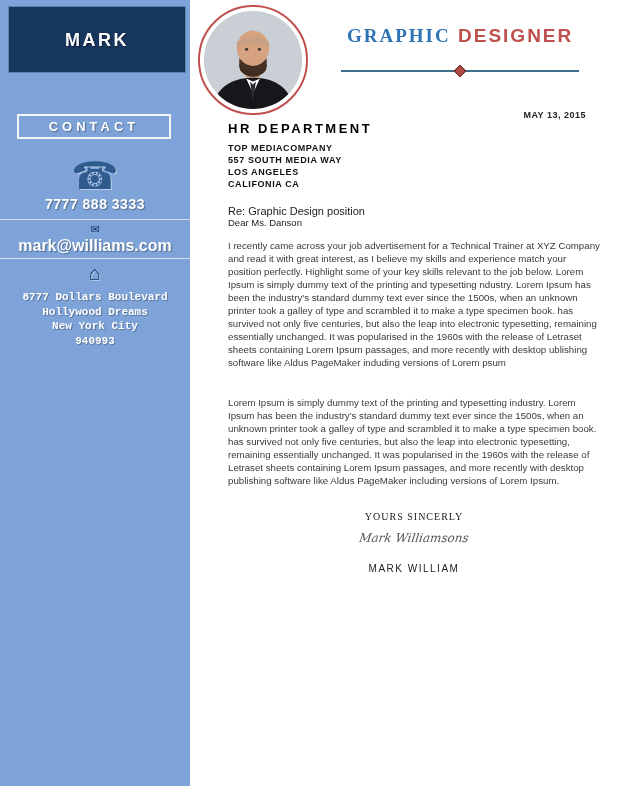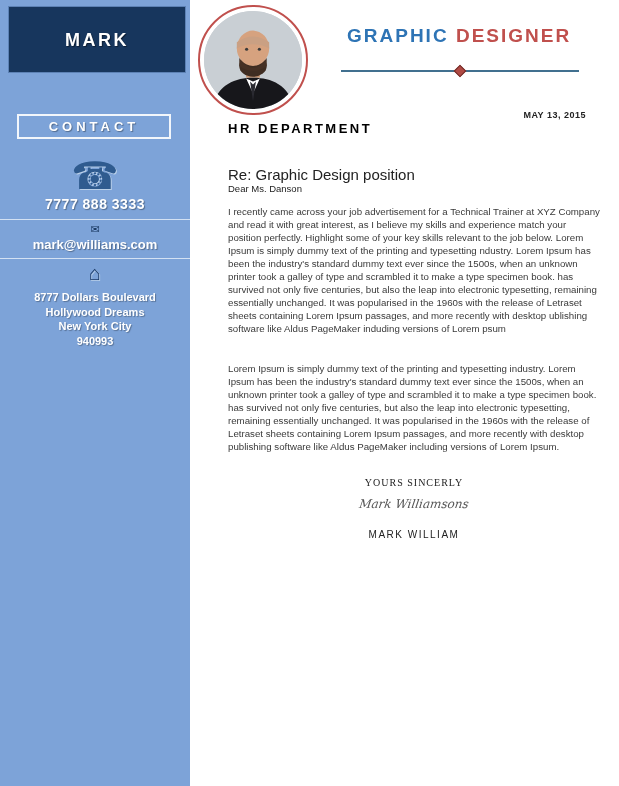--- a/index.html
+++ b/index.html
@@ -20,50 +20,50 @@
     border: 2px solid #f2f6fb; color: #fff; font-weight: bold; font-size: 13px; letter-spacing: 4px;
     display: flex; align-items: center; justify-content: center;
     text-shadow: 1px 1px 1px rgba(0,0,0,.35);
   }
   .side-center { position: absolute; left: 0; width: 190px; text-align: center; color: #fff; }
   .phone-icon { top: 156px; font-size: 38px; color: #2f5b8f; text-shadow: 1px 1px 0 #b9cfe8; line-height: 40px; }
   .phone-number { top: 196px; font-weight: bold; font-size: 14px; letter-spacing: .5px; text-shadow: 1px 1px 1px rgba(0,0,0,.35); }
   .divider { position: absolute; left: 0; width: 190px; border-top: 1px solid rgba(240,245,252,.75); }
   .d1 { top: 219px; } .d2 { top: 258px; }
   .email-icon { top: 224px; font-size: 11px; color: #14325a; line-height: 11px; }
-  .email { top: 237px; font-weight: bold; font-size: 13px; text-shadow: 1px 1px 1px rgba(0,0,0,.35); }
+  .email { top: 237px; font-weight: bold; font-size: 16px; text-shadow: 1px 1px 1px rgba(0,0,0,.35); }
   .address-icon { top: 262px; font-size: 20px; color: #1b3a66; line-height: 22px; text-shadow: 1px 1px 0 #b9cfe8; }
-  .address { top: 290px; font-weight: bold; font-size: 11px; line-height: 14.5px; text-shadow: 1px 1px 1px rgba(0,0,0,.3); }
+  .address { top: 290px; font-weight: bold; font-size: 11px; line-height: 14.5px; text-shadow: 1px 1px 1px rgba(0,0,0,.3); font-family: Liberation Mono, monospace; }
 
   
   .photo-ring {
     position: absolute; left: 198px; top: 5px; width: 110px; height: 110px;
     border-radius: 50%; border: 2px solid #c0504d; background: #fff; padding: 4px;
   }
   .photo { width: 100%; height: 100%; border-radius: 50%; overflow: hidden; background: #c9cfd4; }
   .photo svg { display: block; width: 100%; height: 100%; }
 
   .title { position: absolute; left: 347px; top: 25px; font-size: 19px; font-weight: bold; letter-spacing: 2px; white-space: nowrap; }
-  .title .t1 { color: #2e74b5; }
+  .title .t1 { color: #2e74b5; font-family: Liberation Serif, serif; }
   .title .t2 { color: #c0504d; }
 
   .title-rule { position: absolute; left: 341px; top: 70px; width: 238px; height: 2px; background: #41708f; }
   .diamond {
     position: absolute; left: 50%; top: 50%; width: 9px; height: 9px;
     transform: translate(-50%, -50%) rotate(45deg);
     background: #b04a44; border: 1.5px solid #6e2a26;
   }
 
   .date { position: absolute; top: 110px; right: 33px; font-size: 9px; font-weight: bold; letter-spacing: .5px; color: #222; }
 
   
   .letter { position: absolute; left: 228px; top: 121px; width: 372px; color: #3c3c3c; }
   .hr-dept { font-size: 13px; font-weight: bold; letter-spacing: 2.5px; color: #000; }
   .recipient { margin-top: 6px; font-size: 9px; letter-spacing: .6px; line-height: 12px; color: #111; font-weight: 600; }
-  .subject { margin-top: 30px; font-size: 15px; color: #222; }
+  .subject { margin-top: 15px; font-size: 11px; color: #222; }
   .salutation { margin-top: 0; font-size: 9.5px; color: #222; }
   .para { margin-top: 11px; font-size: 9.7px; line-height: 13px; color: #3a3a3a; }
   .para2 { margin-top: 27px; }
   .closing { margin-top: 24px; text-align: center; }
   .closing-label { font-size: 10px; letter-spacing: 1px; color: #222; font-family: Liberation Serif, serif; }
   .signature-script { margin-top: 9px; font-family: "DejaVu Serif", serif; font-style: italic; font-size: 12px; color: #555; transform: skewX(-8deg); }
   .signature-name { margin-top: 18px; font-size: 10px; letter-spacing: 1.5px; color: #222; }
 </style>
 </head>
 <body>
@@ -120,20 +120,26 @@
     <span class="t2">DESIGNER</span>
   </div>
   <div class="title-rule">
     <div class="diamond"></div>
   </div>
 
   <div class="date">MAY 13, 2015</div>
 
   <div class="letter">
     <div class="hr-dept">HR DEPARTMENT</div>
+    <div class="recipient">
+      <div>TOP MEDIACOMPANY</div>
+      <div>557 SOUTH MEDIA WAY</div>
+      <div>LOS ANGELES</div>
+      <div>CALIFONIA CA</div>
+    </div>
 
     <div class="subject">Re: Graphic Design  position</div>
     <div class="salutation">Dear Ms. Danson</div>
 
     <div class="para">I recently came across your job advertisement for a Technical Trainer at XYZ Company and read it with great interest, as I believe my skills and experience match your position perfectly. Highlight some of your key skills relevant to the job below. Lorem Ipsum is simply dummy text of the printing and typesetting ndustry. Lorem Ipsum has been the industry's standard dummy text ever since the 1500s, when an unknown printer took a galley of type and scrambled it to make a type specimen book. has survived not only five centuries, but also the leap into electronic typesetting, remaining essentially unchanged. It was popularised in the 1960s with the release of Letraset sheets containing Lorem Ipsum passages, and more recently with desktop ublishing software like Aldus PageMaker induding versions of Lorem psum</div>
     <div class="para para2">Lorem Ipsum is simply dummy text of the printing and typesetting industry. Lorem Ipsum has been the industry's standard dummy text ever since the 1500s, when an unknown printer took a galley of type and scrambled it to make a type specimen book. has survived not only five centuries, but also the leap into electronic typesetting, remaining essentially unchanged. It was popularised in the 1960s with the release of Letraset sheets containing Lorem Ipsum passages, and more recently with desktop publishing software like Aldus PageMaker including versions of Lorem Ipsum.</div>
 
     <div class="closing">
       <div class="closing-label">YOURS SINCERLY</div>
       <div class="signature-script">Mark Williamsons</div>

